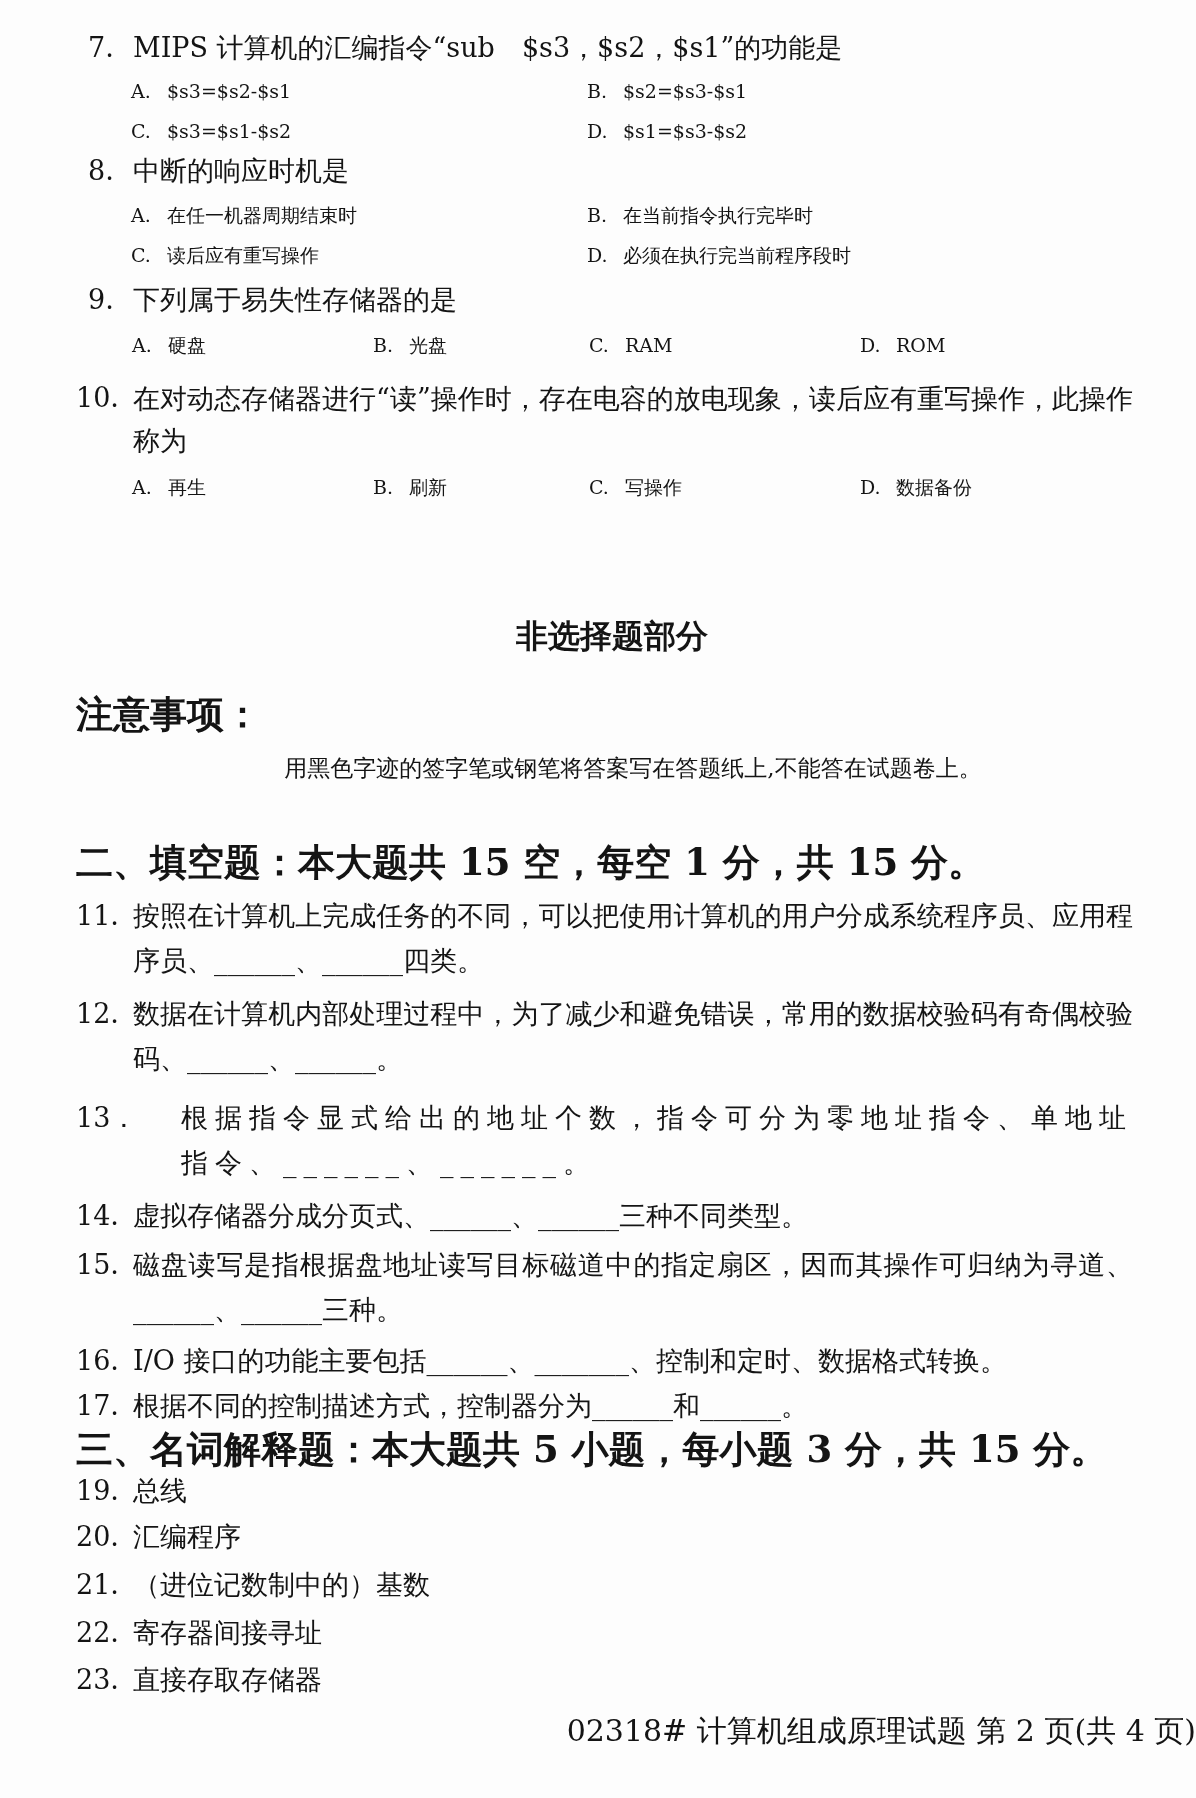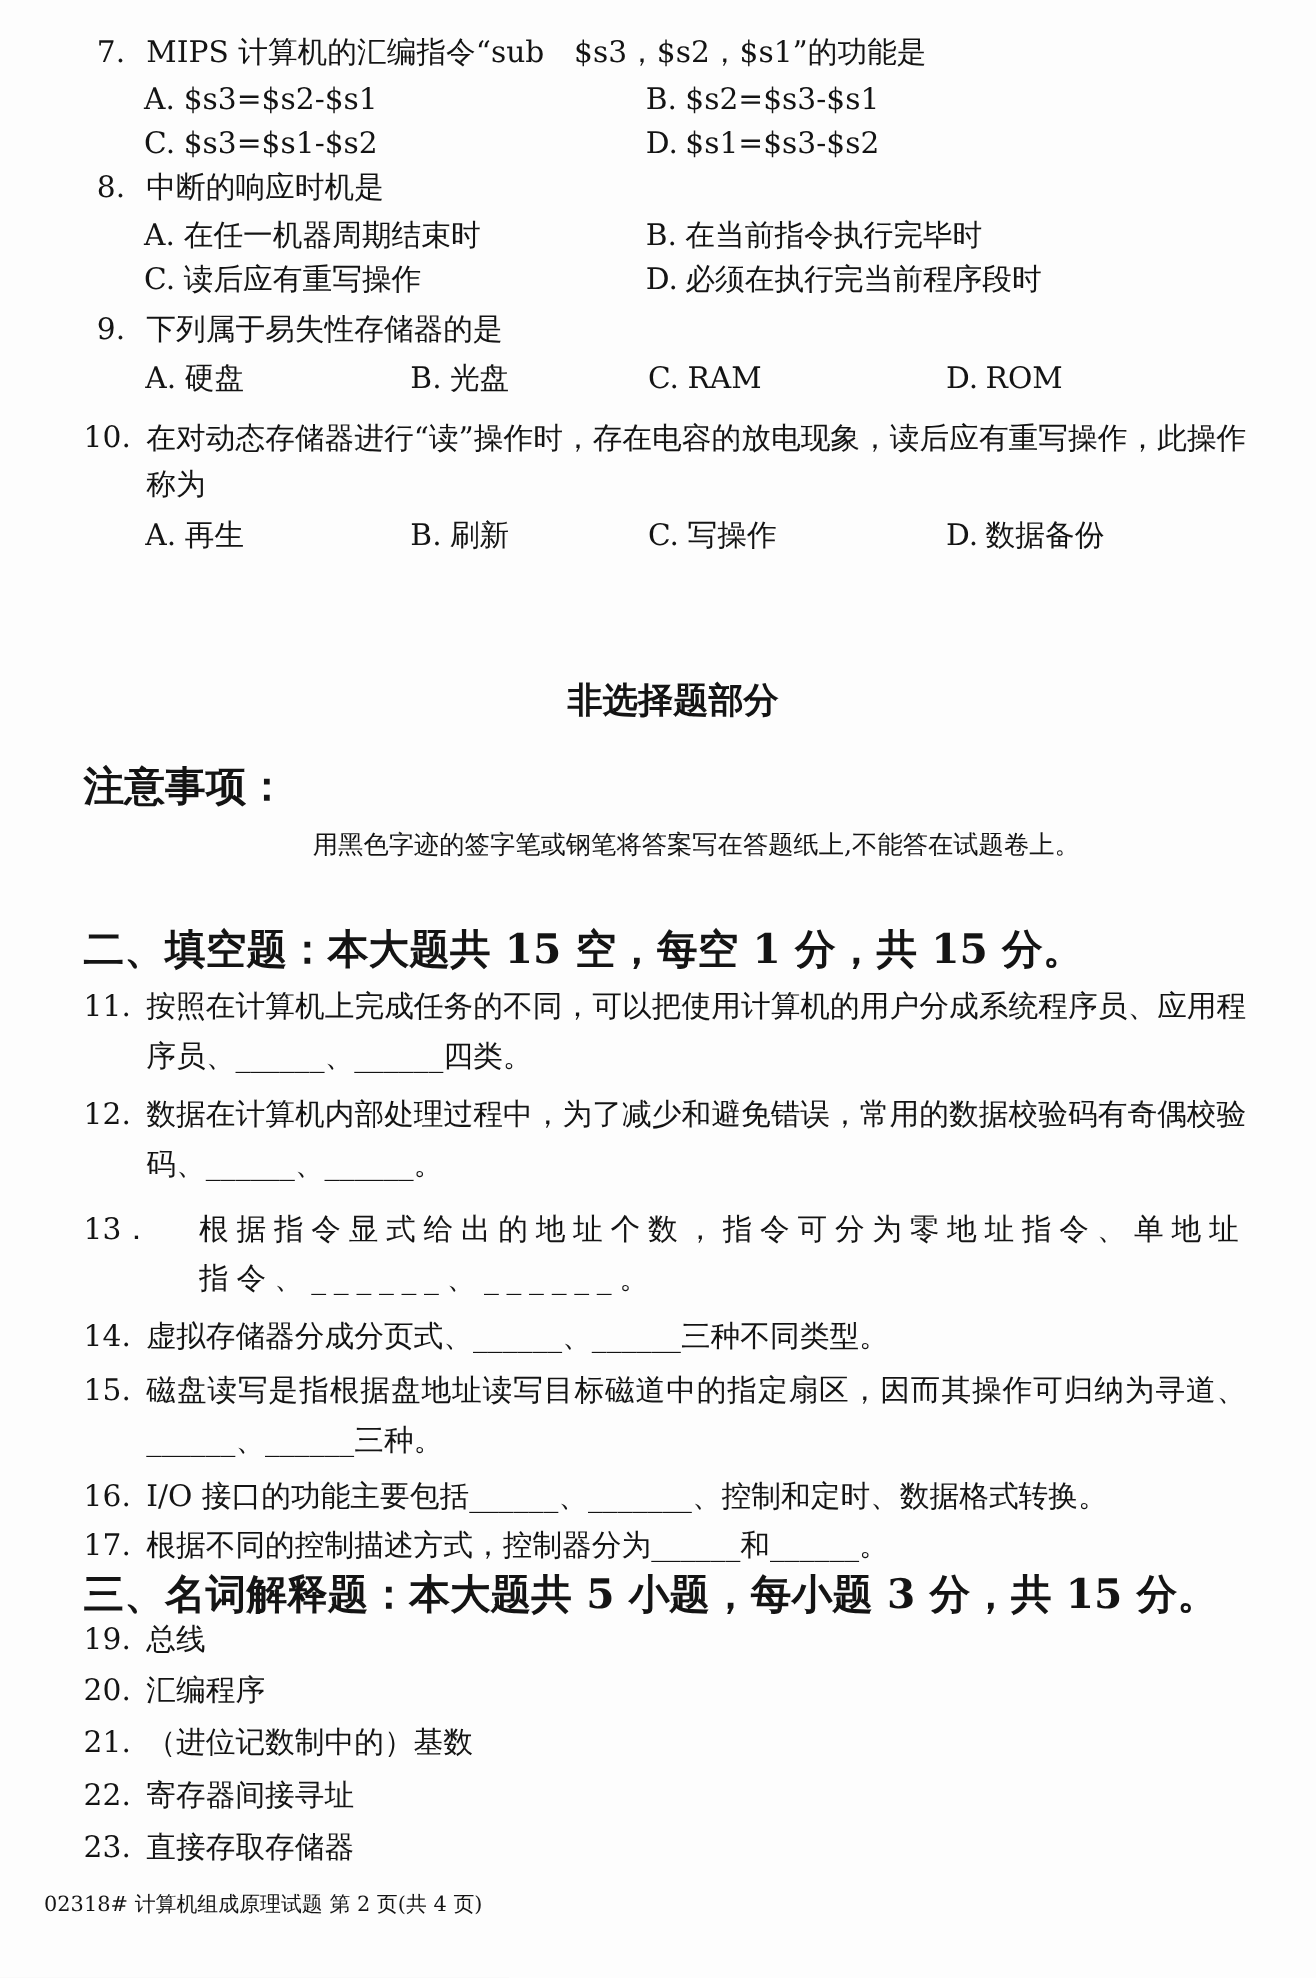--- a/index.html
+++ b/index.html
@@ -15,39 +15,39 @@
     color: #141414;
     overflow: hidden;
   }
   
   .row { position: relative; font-size: 27px; line-height: 40px; }
   .qnum { position: absolute; left: 76px; top: 0; width: 52px; white-space: nowrap; }
   .qnum.single { left: 88px; }
   .qtext { margin-left: 133px; margin-right: 63px; }
   .just .qtext { text-align: justify; }
   
-  .opts { font-size: 27px; line-height: 40px; }
+  .opts { font-size: 19px; line-height: 40px; }
   .opts2 { display: grid; grid-template-columns: 456px 1fr; margin-left: 131px; }
   .opts2 .opt:nth-child(n+3) { margin-top: 0; }
   .opts2 { row-gap: 0; }
   .opts4 { display: grid; grid-template-columns: 241px 216px 271px 1fr; margin-left: 132px; }
   .opt { white-space: nowrap; }
   .opt-label { display: inline-block; width: 36px; }
   
   .fill .row, .lh45 { line-height: 45px; }
   .lh42 { line-height: 42px; }
   .wide .qtext { letter-spacing: 7px; }
   .heading { position: relative; font-size: 37px; font-weight: bold; }
   .heading .htext { margin-left: 76px; }
   .center-title {
     font-size: 32px; line-height: 44px; font-weight: bold;
     text-align: center; padding-left: 70px;
   }
   .notes-body { font-size: 23px; line-height: 40px; margin-left: 133px; margin-right: 63px; text-align: center; }
-  .footer { font-size: 19px; line-height: 40px; text-align: left; padding-left: 40px; }
+  .footer { font-size: 30px; line-height: 40px; text-align: right; padding-left: 40px; }
   
   .mt3 { margin-top: 3px; } .mt4 { margin-top: 4px; } .mt5 { margin-top: 5px; }
   .mt6 { margin-top: 6px; } .mt8 { margin-top: 8px; } .mt10 { margin-top: 10px; }
   .mt13 { margin-top: 13px; } .mt28 { margin-top: 28px; } .mt32 { margin-top: 32px; }
   .mt50 { margin-top: 50px; } .mt107 { margin-top: 107px; padding-left: 28px; } .mt2 { margin-top: 14px; padding-left: 48px; }
   .q10text { line-height: 42px; }
 </style>
 </head>
 <body>
 

